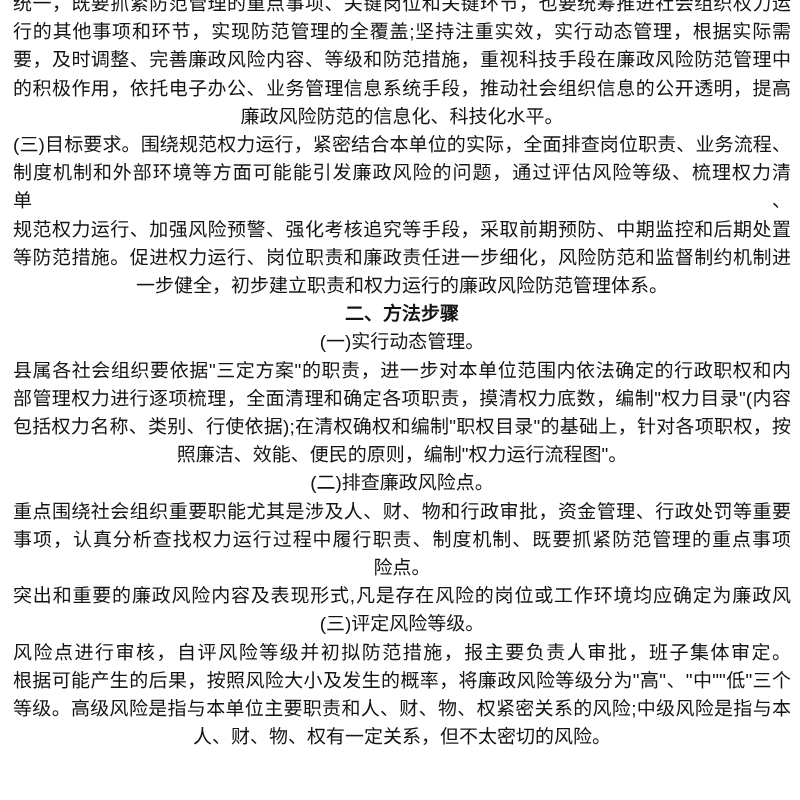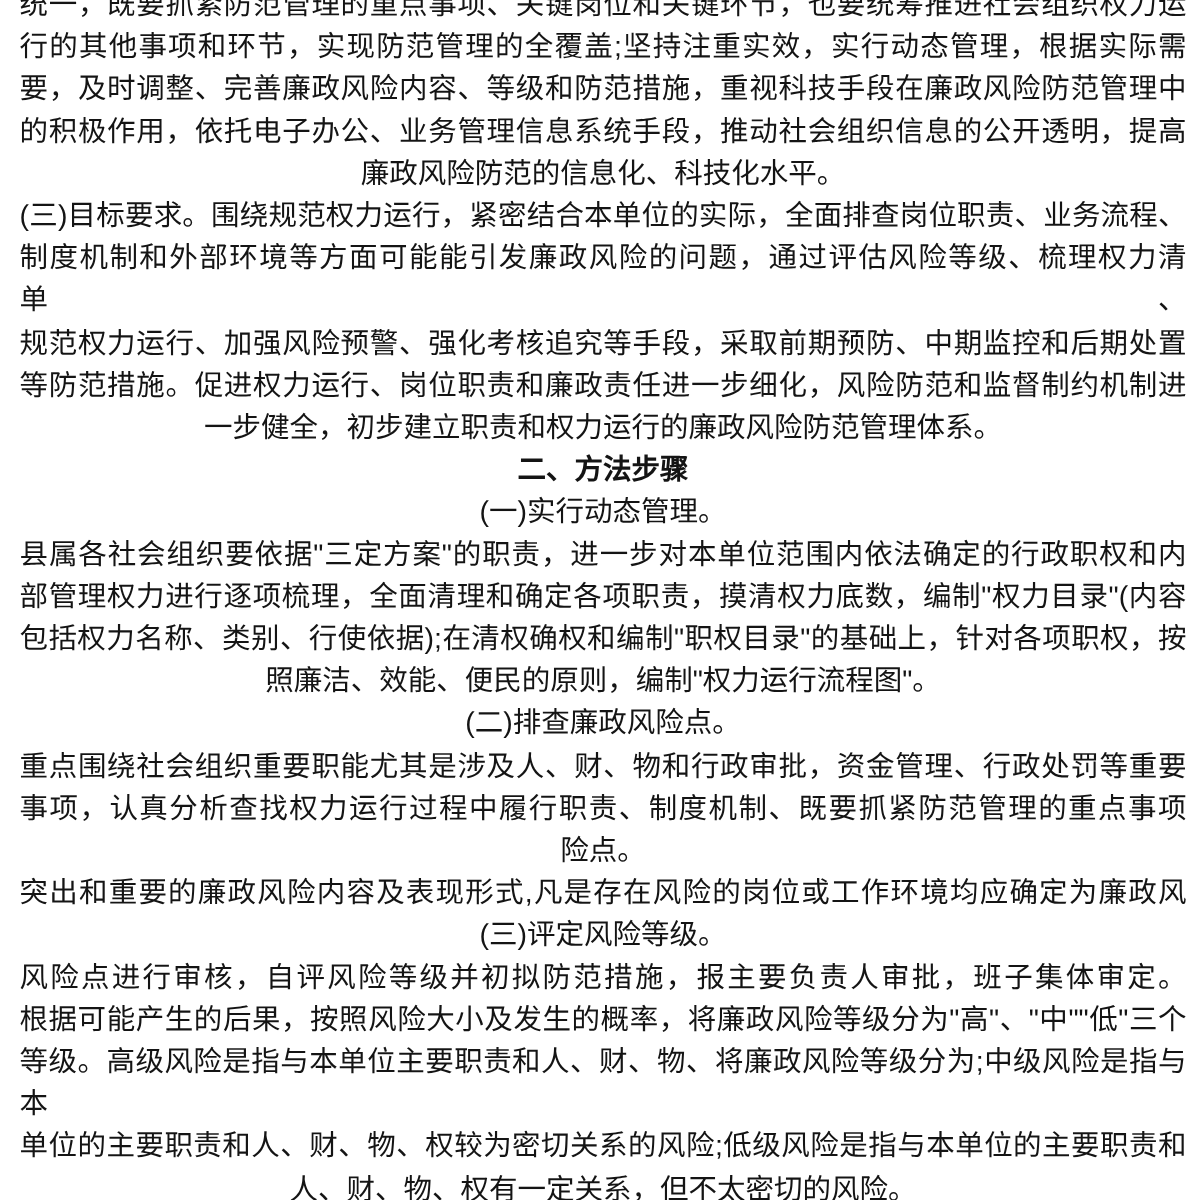--- a/index.html
+++ b/index.html
@@ -86,17 +86,16 @@
       <div class="line j">包括权力名称、类别、行使依据);在清权确权和编制"职权目录"的基础上，针对各项职权，按</div>
       <div class="line">照廉洁、效能、便民的原则，编制"权力运行流程图"。</div>
       <div class="line">(二)排查廉政风险点。</div>
       <div class="line j">重点围绕社会组织重要职能尤其是涉及人、财、物和行政审批，资金管理、行政处罚等重要</div>
       <div class="line j">事项，认真分析查找权力运行过程中履行职责、制度机制、既要抓紧防范管理的重点事项</div>
       <div class="line">险点。</div>
       <div class="line j">突出和重要的廉政风险内容及表现形式,凡是存在风险的岗位或工作环境均应确定为廉政风</div>
       <div class="line">(三)评定风险等级。</div>
       <div class="line j">风险点进行审核，自评风险等级并初拟防范措施，报主要负责人审批，班子集体审定。</div>
       <div class="line j">根据可能产生的后果，按照风险大小及发生的概率，将廉政风险等级分为"高"、"中""低"三个</div>
-      <div class="line j">等级。高级风险是指与本单位主要职责和人、财、物、将廉政风险等级分为;中级风险是指与本</div>
-      <div class="line j">单位的主要职责和人、财、物、权较为密切关系的风险;低级风险是指与本单位的主要职责和</div>
+      <div class="line j">等级。高级风险是指与本单位主要职责和人、财、物、权紧密关系的风险;中级风险是指与本</div>
       <div class="line">人、财、物、权有一定关系，但不太密切的风险。</div>
     </div>
 </div>
 
 </body></html>

